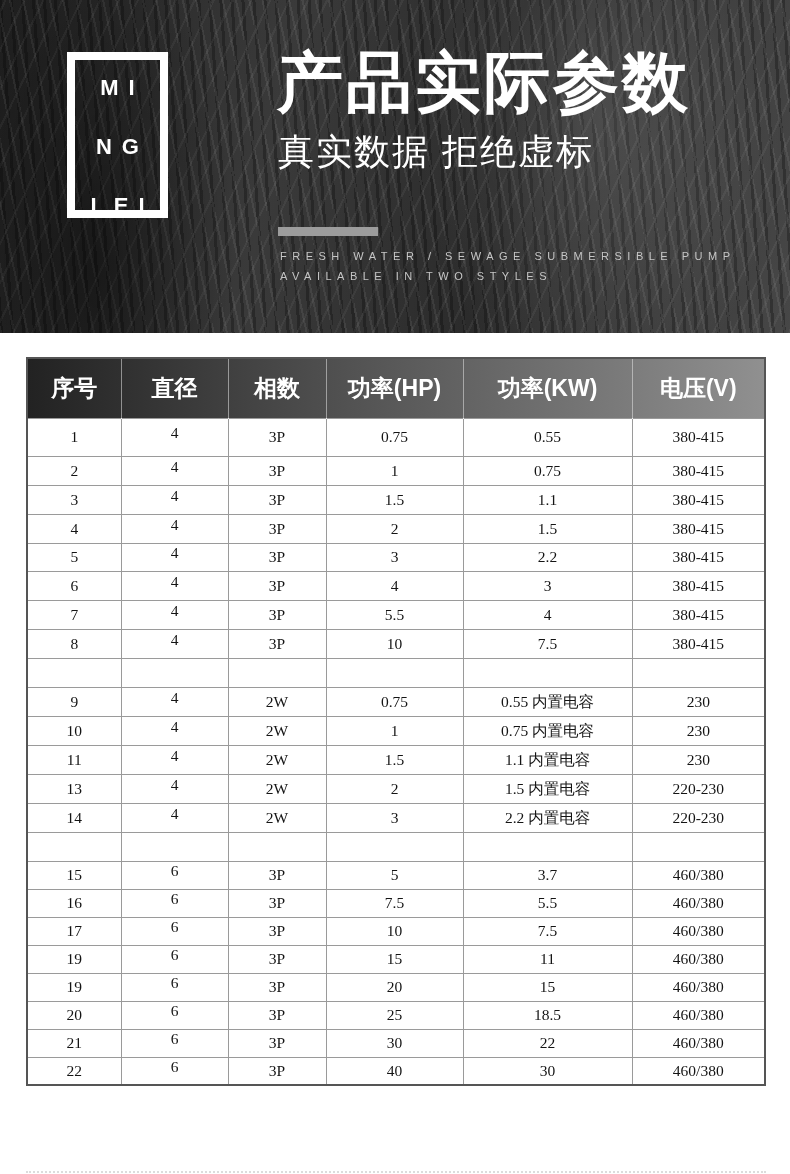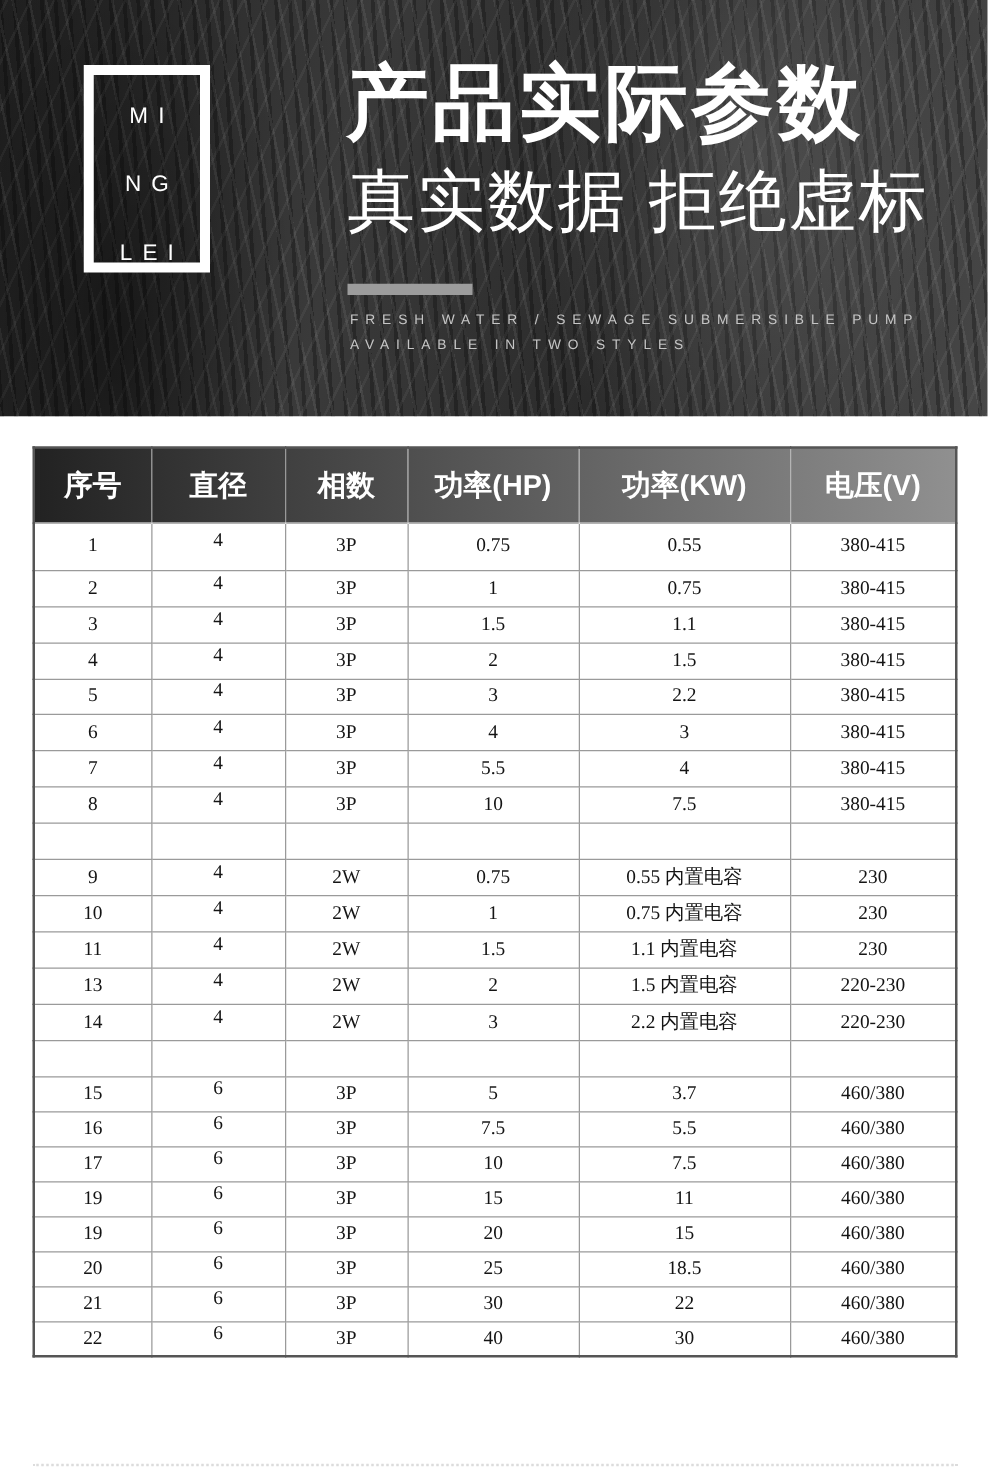--- a/index.html
+++ b/index.html
@@ -23,34 +23,34 @@
       linear-gradient(100deg, #1f1f1f 0%, #3a3a3a 35%, #2b2b2b 62%, #474747 100%);
     overflow:hidden;
   }
   .logo-box{
     position:absolute;left:67px;top:52px;width:101px;height:166px;
     box-sizing:border-box;border:8px solid #ffffff;
     display:flex;flex-direction:column;align-items:center;justify-content:center;
     gap:13px;
   }
   .logo-box .line{
-    color:#ffffff;font-size:18px;font-weight:400;
+    color:#ffffff;font-size:22px;font-weight:700;
     letter-spacing:0.45em;text-indent:0.45em;line-height:1;
     font-family:"Liberation Sans", sans-serif;
     margin-top:24px;
   }
   .banner-title{
     position:absolute;left:277px;top:48px;
     color:#ffffff;font-size:66px;font-weight:800;
     letter-spacing:3px;line-height:1.05;white-space:nowrap;
     font-family:"Liberation Sans", sans-serif;
   }
   .banner-subtitle{
     position:absolute;left:278px;top:133px;
-    color:#ffffff;font-size:54px;font-weight:400;
+    color:#ffffff;font-size:36px;font-weight:400;
     letter-spacing:2px;line-height:1.05;white-space:nowrap;
   }
   .banner-bar{
     position:absolute;left:278px;top:227px;width:100px;height:9px;
     background:#9c9c9c;
   }
   .tagline{
     position:absolute;left:280px;
     color:#c6c6c6;font-size:11px;font-weight:400;
     letter-spacing:5.5px;white-space:nowrap;

